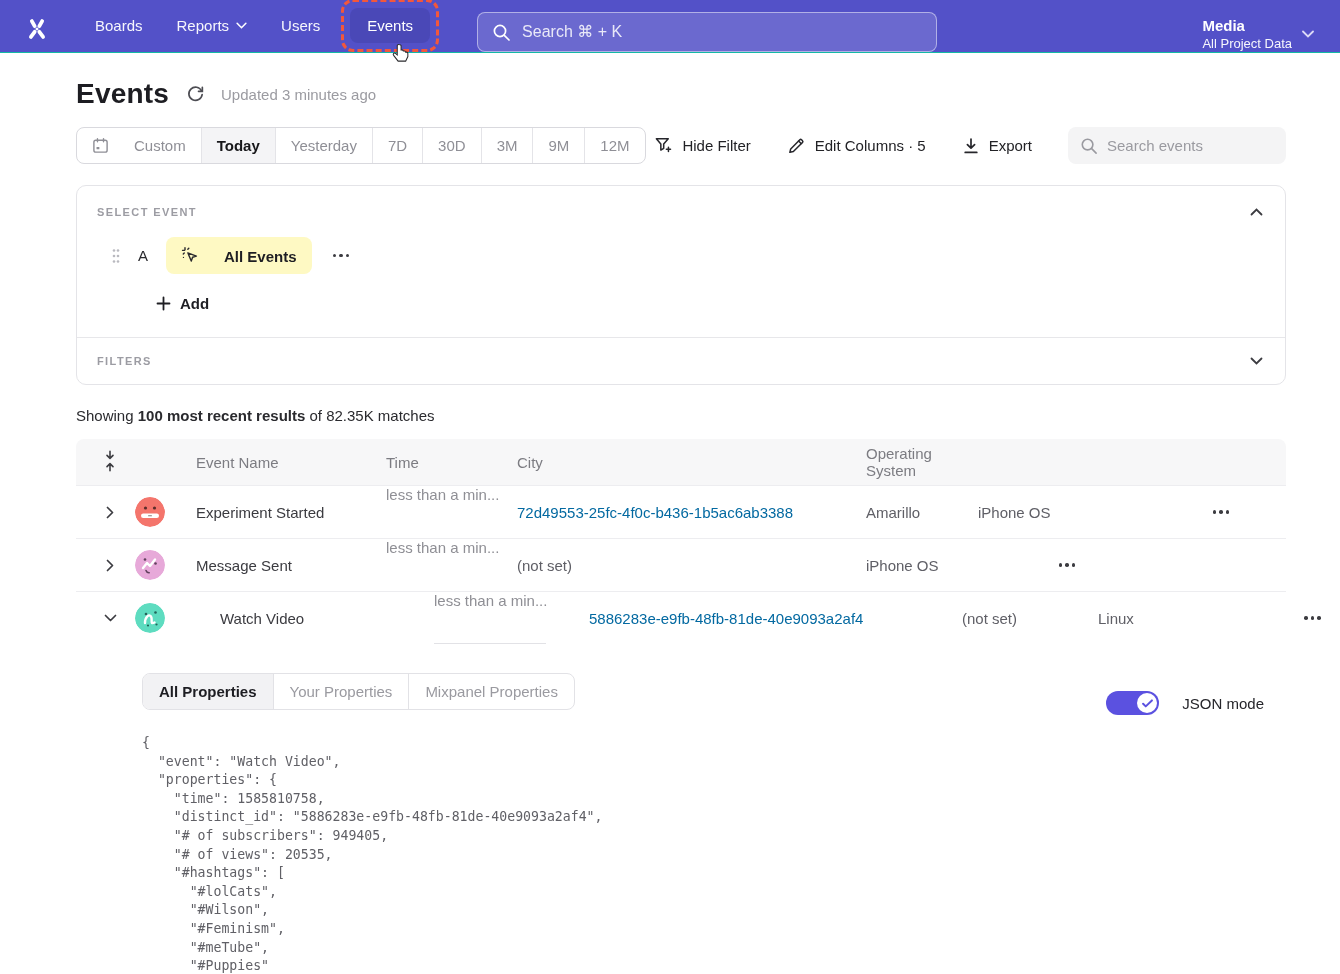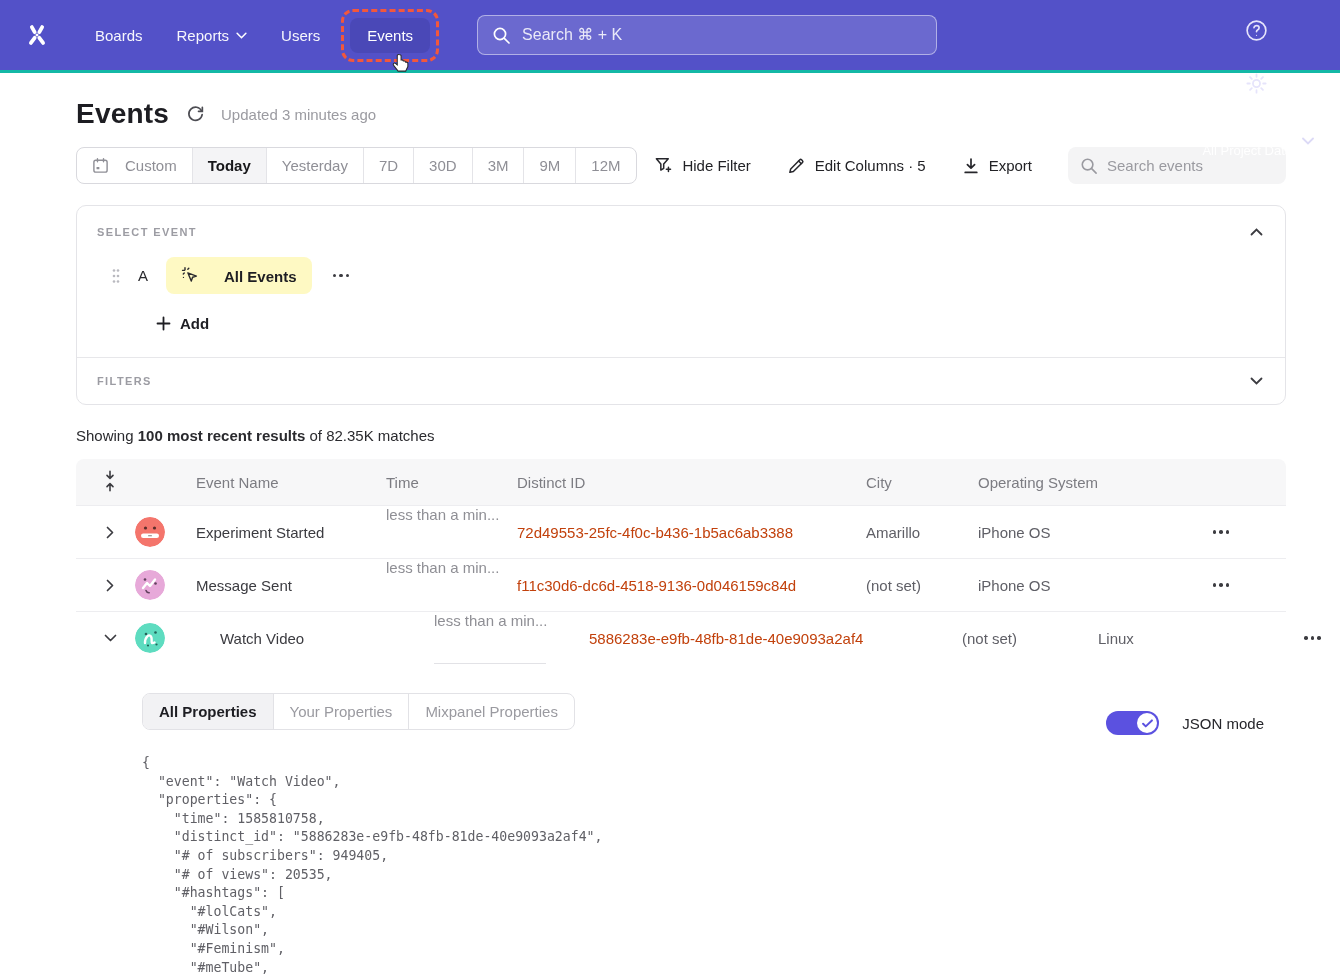--- a/index.html
+++ b/index.html
@@ -1,21 +1,21 @@
 <!DOCTYPE html>
 <html><head>
 <meta charset="utf-8">
 <style>
   * { box-sizing: border-box; margin: 0; padding: 0; }
   html,body { width:1340px; height:974px; overflow:hidden; background:#fff;
     font-family:"Liberation Sans", sans-serif; color:#2a2a2e; }
 
   
-  .navbar { height:73px; background:#5351c8; border-bottom:3px solid #14b8a6;
-    display:flex; align-items:center; color:#fff; position:relative; }
+  .navbar { height:53px; background:#5351c8; border-bottom:1px solid #14b8a6;
+    display:flex; align-items:flex-end; color:#fff; position:relative; }
   .logo { width:46px; height:46px; margin-left:14px; display:flex; align-items:center; justify-content:center; cursor:pointer; }
   .nav-link { padding:10px 17px; font-size:15px; color:rgba(255,255,255,.95); cursor:pointer;
     display:flex; align-items:center; gap:7px; white-space:nowrap; }
   .events-annot { position:relative; margin:0 4px; border:3px dashed #f2573c; border-radius:12px; padding:6px; }
   .events-btn { background:#4a48b7; border-radius:8px; padding:9px 17px; font-size:15px; color:#fff; cursor:pointer; }
   .cursor-hand { position:absolute; left:46px; top:40px; }
   .nav-search { margin-left:34px; width:460px; height:40px; background:rgba(255,255,255,.14);
     border:1px solid rgba(255,255,255,.48); border-radius:8px; display:flex; align-items:center; padding:0 14px; gap:11px; }
   .nav-search input { flex:1; background:transparent; border:none; outline:none; color:#fff; font-size:16px;
     font-family:"Liberation Sans", sans-serif; }
@@ -28,21 +28,21 @@
 
   
   .main { margin:0 54px 0 76px; }
   .title-row { margin-top:25px; display:flex; align-items:center; gap:15px; }
   .page-title { font-size:28px; font-weight:700; color:#1d1d22; letter-spacing:.2px; }
   .refresh-btn { width:22px; height:22px; cursor:pointer; display:flex; align-items:center; justify-content:center; }
   .updated { font-size:15px; color:#9b9ba1; }
 
   .controls-row { margin-top:17px; display:flex; align-items:center; }
   .segmented { display:inline-flex; border:1px solid #d9d9de; border-radius:8px; height:37px; overflow:hidden; background:#fff; }
-  .segment { padding:0 15px; display:flex; align-items:center; gap:16px; font-size:15px; color:#8f8f96;
+  .segment { padding:0 15px; display:flex; align-items:center; gap:25px; font-size:15px; color:#8f8f96;
     border-right:1px solid #e4e4e8; cursor:pointer; white-space:nowrap; }
   .segment:last-child { border-right:none; }
   .segment.active { background:#f4f4f6; color:#17171a; font-weight:700; }
   .right-controls { margin-left:auto; display:flex; align-items:center; gap:36px; }
   .tool-btn { display:flex; align-items:center; gap:9px; font-size:15px; color:#222226; cursor:pointer; white-space:nowrap; }
   .search-events { width:218px; height:37px; background:#f4f4f5; border-radius:8px;
     display:flex; align-items:center; gap:9px; padding:0 12px; }
   .search-events input { flex:1; min-width:0; background:transparent; border:none; outline:none;
     font-size:15px; color:#2a2a2e; font-family:"Liberation Sans", sans-serif; }
   .search-events input::placeholder { color:#9a9aa0; }
@@ -72,21 +72,21 @@
   .grid { display:grid; grid-template-columns:120px 190px 131px 349px 112px 178px 1fr; align-items:center; }
   .table { margin-top:15px; }
   .thead { height:46px; background:#f7f7f8; border-radius:8px 8px 0 0; color:#7c7c82; font-size:15px; }
   .thead .c-first { padding-left:27px; }
   .trow { height:53px; border-top:1px solid #ededf0; font-size:15px; background:#fff; }
   .c-first { display:flex; align-items:center; gap:18px; padding-left:27px; }
   .expander { width:14px; height:14px; cursor:pointer; display:flex; align-items:center; justify-content:center; }
   .avatar { width:30px; height:30px; border-radius:50%; flex:0 0 30px; }
   .c-name { color:#3b3b40; }
   .c-time { color:#8f8f95; position:relative; height:100%; display:flex; align-items:flex-start; }
-  .c-id { color:#c2410c; cursor:pointer; }
+  .c-id { color:#0369a1; cursor:pointer; }
   .c-dim { color:#5f5f66; }
   .c-actions { display:flex; justify-content:center; }
   .trow.expanded { border-bottom:none;gap:24px; }
   .trow.expanded .c-time:after { content:""; position:absolute; left:0; bottom:0; width:112px; border-bottom:1px solid #e2e2e6; }
 
   
   .details { padding:23px 20px 0 66px; background:#fff; }
   .details-head { display:flex; align-items:center;gap:36px; }
   .tabs { display:inline-flex; border:1px solid #e2e2e6; border-radius:8px; overflow:hidden; background:#fff; }
   .tab { padding:9px 16px; font-size:15px; color:#9a9aa0; border-right:1px solid #e2e2e6; cursor:pointer; white-space:nowrap; }
@@ -308,21 +308,20 @@
       <div class="c-first">
         <span>
           <svg width="14" height="22" viewBox="0 0 14 22" fill="none" stroke="#3c3c41" stroke-width="1.6" stroke-linecap="round" stroke-linejoin="round">
             <path d="M7 1.2v7M4 5.4l3 3 3-3"></path>
               <path d="M7 20.8v-7M4 16.6l3-3 3 3"></path>
           </svg>
         </span>
       </div>
       <div>Event Name</div>
       <div>Time</div>
-      <div>Distinct ID</div>
       <div>City</div>
       <div>Operating System</div>
       <div></div>
     </div>
 
     <div class="grid trow">
       <div class="c-first">
         <span class="expander">
           <svg width="8" height="13" viewBox="0 0 8 13" fill="none" stroke="#3c3c41" stroke-width="1.7" stroke-linecap="round" stroke-linejoin="round">
               <path d="M1.5 1.5l5 5-5 5"></path>
@@ -364,21 +363,20 @@
           <path d="M8 18l4-5 3 3 5-6.5" fill="none" stroke="#fff" stroke-width="2.4" stroke-linecap="round" stroke-linejoin="round"></path>
           <circle cx="10" cy="9.5" r="1.3" fill="rgba(40,20,40,.7)"></circle>
             <circle cx="20.5" cy="13.5" r="1.3" fill="rgba(40,20,40,.7)"></circle>
           <path d="M11 20.5a3.2 3.2 0 0 0 3.2 2.2" fill="none" stroke="rgba(40,20,40,.7)" stroke-width="1.6" stroke-linecap="round"></path>
         </svg>
       </div>
       <div class="c-name">Message Sent</div>
       <div class="c-time">
           <span>less than a min...</span>
         </div>
-      <div class="c-id">f11c30d6-dc6d-4518-9136-0d046159c84d</div>
       <div class="c-dim">(not set)</div>
       <div class="c-dim">iPhone OS</div>
       <div class="c-actions">
           <span class="more-dots">
             <i></i>
             <i></i>
             <i></i>
           </span>
         </div>
     </div>

